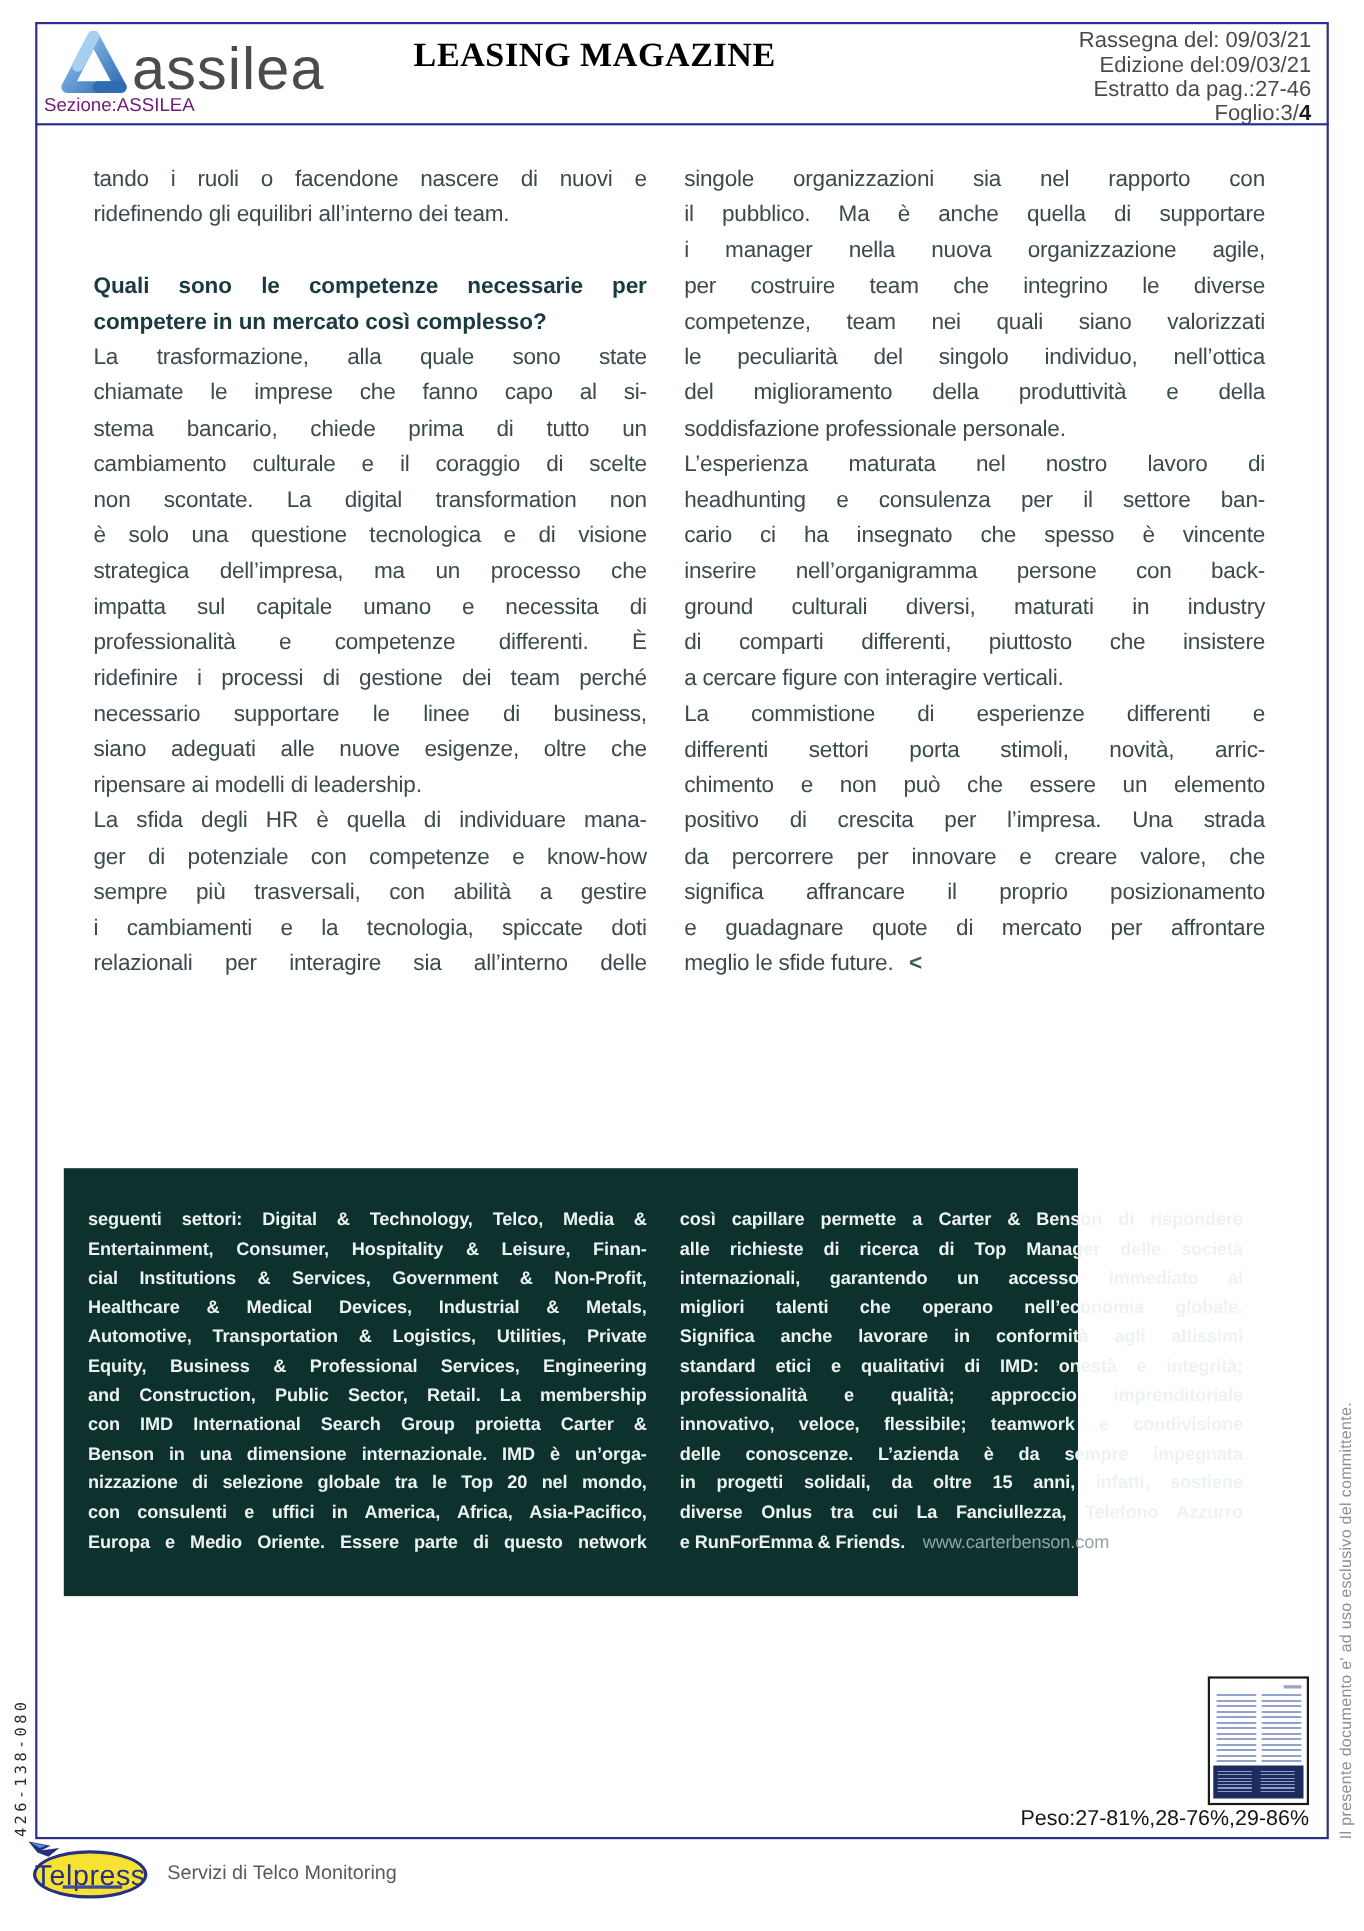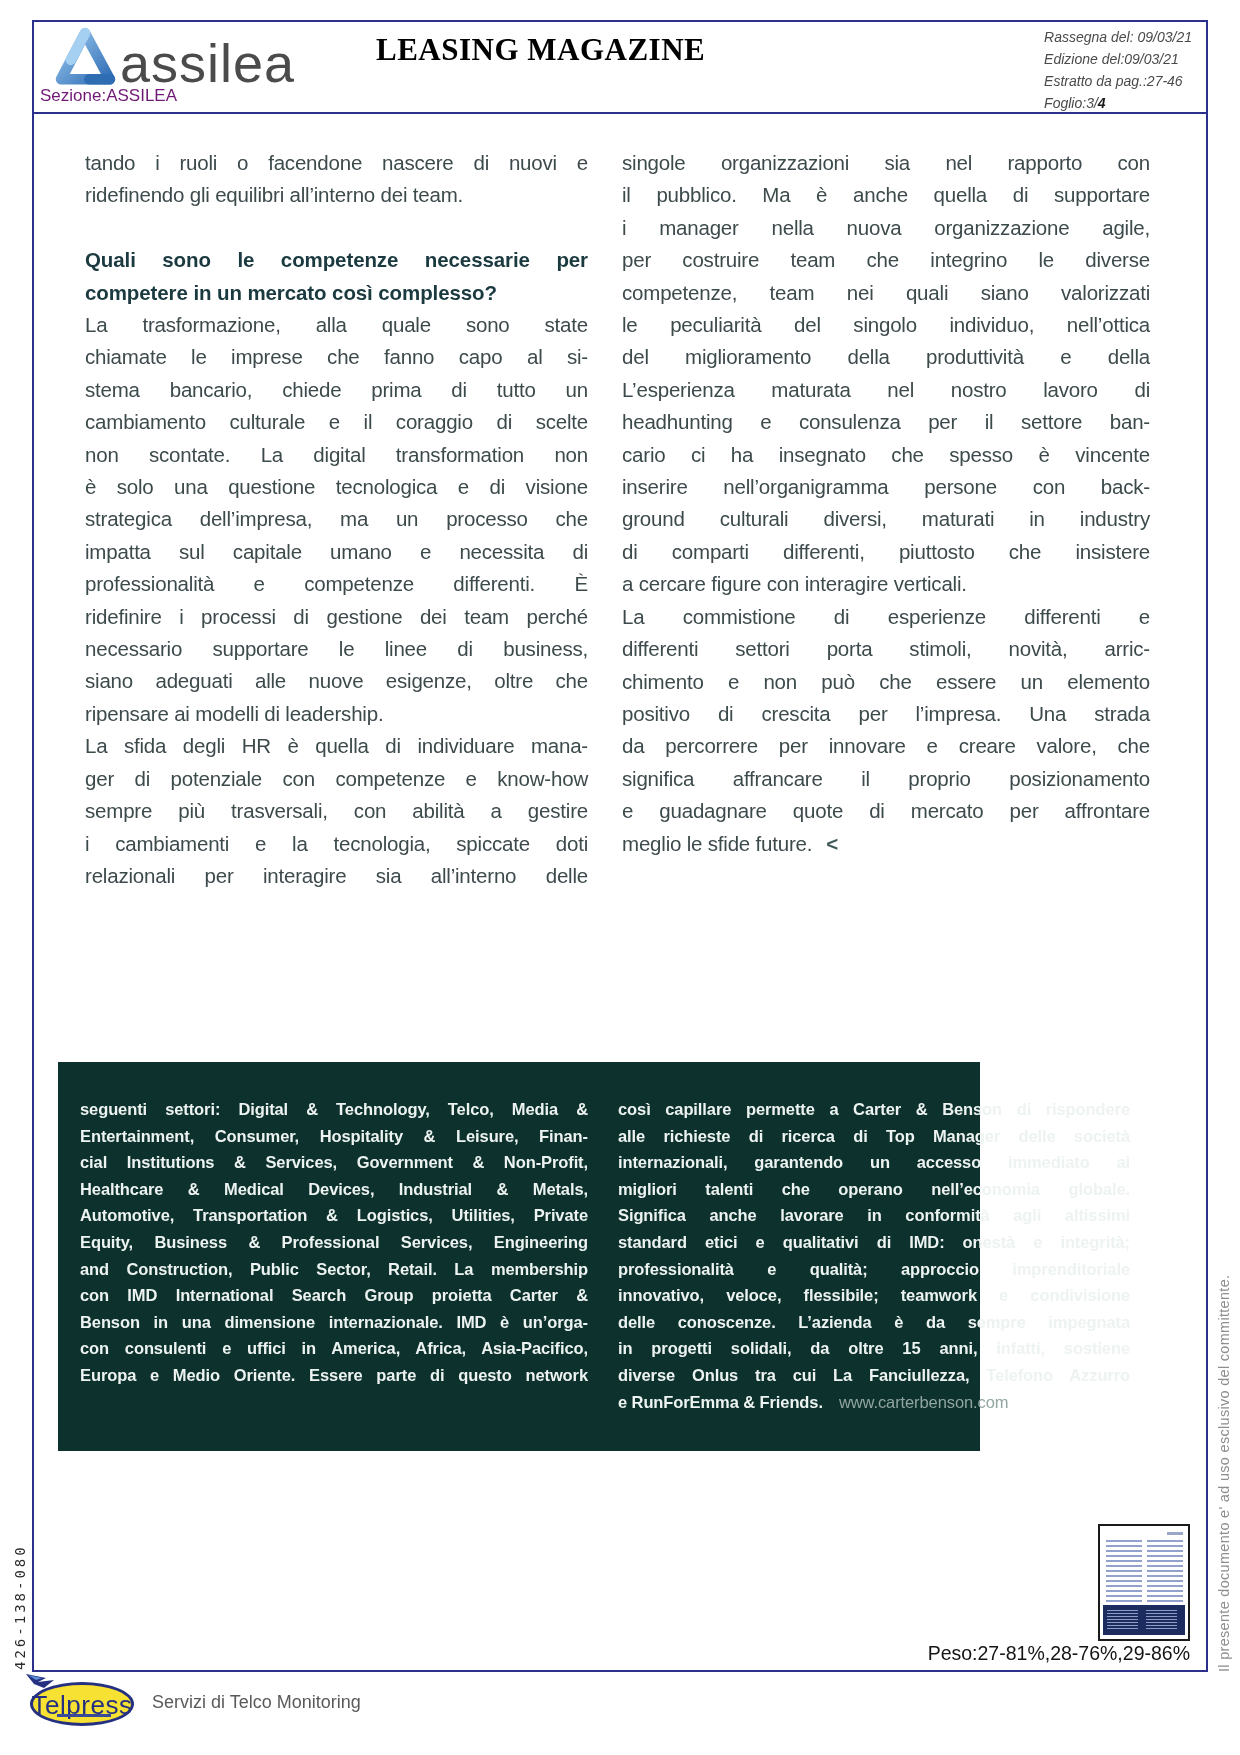--- a/index.html
+++ b/index.html
@@ -10,22 +10,22 @@
   .outer-border{position:absolute;left:32px;top:20px;width:1172px;height:1648px;
                 border:2px solid #2d2f8c;}
   .header-rule{position:absolute;left:32px;top:112px;width:1176px;height:2px;background:#2d2f8c;}
 
   
   .brand-icon{position:absolute;left:54px;top:24px;width:62px;height:68px;}
   .brand{position:absolute;left:120px;top:32px;font-size:54px;color:#4b4b4b;letter-spacing:1px;}
   .section{position:absolute;left:40px;top:86px;font-size:17px;color:#701a75;}
   .title{position:absolute;left:376px;top:32px;font-family:"Liberation Serif",serif;
          font-weight:700;font-size:31px;color:#000;letter-spacing:.5px;}
-  .meta{position:absolute;right:48px;top:26px;font-size:14px;
-        color:#4a4a4a;line-height:22px;font-style:italic;}
+  .meta{position:absolute;right:48px;top:26px;text-align:right;font-size:20px;
+        color:#4a4a4a;line-height:22px;}
   .meta b{font-weight:700;color:#1a1a1a;}
 
   
   .col{position:absolute;top:147px;color:#3d4a4c;font-size:20.5px;line-height:32.4px;
        letter-spacing:-.2px;}
   #col-left{left:85px;width:503px;}
   #col-right{left:622px;width:528px;}
   .ln{text-align:justify;text-align-last:justify;}
   .ln.last{text-align-last:left;}
   .ln.gap{height:32.4px;}
@@ -128,20 +128,21 @@
       <div class="ln">relazionali per interagire sia all’interno delle</div>
     </div>
   <div class="col" id="col-right">
       <div class="ln">singole organizzazioni sia nel rapporto con</div>
       <div class="ln">il pubblico. Ma è anche quella di supportare</div>
       <div class="ln">i manager nella nuova organizzazione agile,</div>
       <div class="ln">per costruire team che integrino le diverse</div>
       <div class="ln">competenze, team nei quali siano valorizzati</div>
       <div class="ln">le peculiarità del singolo individuo, nell’ottica</div>
       <div class="ln">del miglioramento della produttività e della</div>
+      <div class="ln last">soddisfazione professionale personale.</div>
       <div class="ln">L’esperienza maturata nel nostro lavoro di</div>
       <div class="ln">headhunting e consulenza per il settore ban-</div>
       <div class="ln">cario ci ha insegnato che spesso è vincente</div>
       <div class="ln">inserire nell’organigramma persone con back-</div>
       <div class="ln">ground culturali diversi, maturati in industry</div>
       <div class="ln">di comparti differenti, piuttosto che insistere</div>
       <div class="ln last">a cercare figure con interagire verticali.</div>
       <div class="ln">La commistione di esperienze differenti e</div>
       <div class="ln">differenti settori porta stimoli, novità, arric-</div>
       <div class="ln">chimento e non può che essere un elemento</div>
@@ -156,20 +157,21 @@
     <div class="boxcol" id="box-left">
         <div class="ln">seguenti settori: Digital &amp; Technology, Telco, Media &amp;</div>
         <div class="ln">Entertainment, Consumer, Hospitality &amp; Leisure, Finan-</div>
         <div class="ln">cial Institutions &amp; Services, Government &amp; Non-Profit,</div>
         <div class="ln">Healthcare &amp; Medical Devices, Industrial &amp; Metals,</div>
         <div class="ln">Automotive, Transportation &amp; Logistics, Utilities, Private</div>
         <div class="ln">Equity, Business &amp; Professional Services, Engineering</div>
         <div class="ln">and Construction, Public Sector, Retail. La membership</div>
         <div class="ln">con IMD International Search Group proietta Carter &amp;</div>
         <div class="ln">Benson in una dimensione internazionale. IMD è un’orga-</div>
+        <div class="ln">nizzazione di selezione globale tra le Top 20 nel mondo,</div>
         <div class="ln">con consulenti e uffici in America, Africa, Asia-Pacifico,</div>
         <div class="ln">Europa e Medio Oriente. Essere parte di questo network</div>
       </div>
     <div class="boxcol" id="box-right">
         <div class="ln">così capillare permette a Carter &amp; Benson di rispondere</div>
         <div class="ln">alle richieste di ricerca di Top Manager delle società</div>
         <div class="ln">internazionali, garantendo un accesso immediato ai</div>
         <div class="ln">migliori talenti che operano nell’economia globale.</div>
         <div class="ln">Significa anche lavorare in conformità agli altissimi</div>
         <div class="ln">standard etici e qualitativi di IMD: onestà e integrità;</div>

